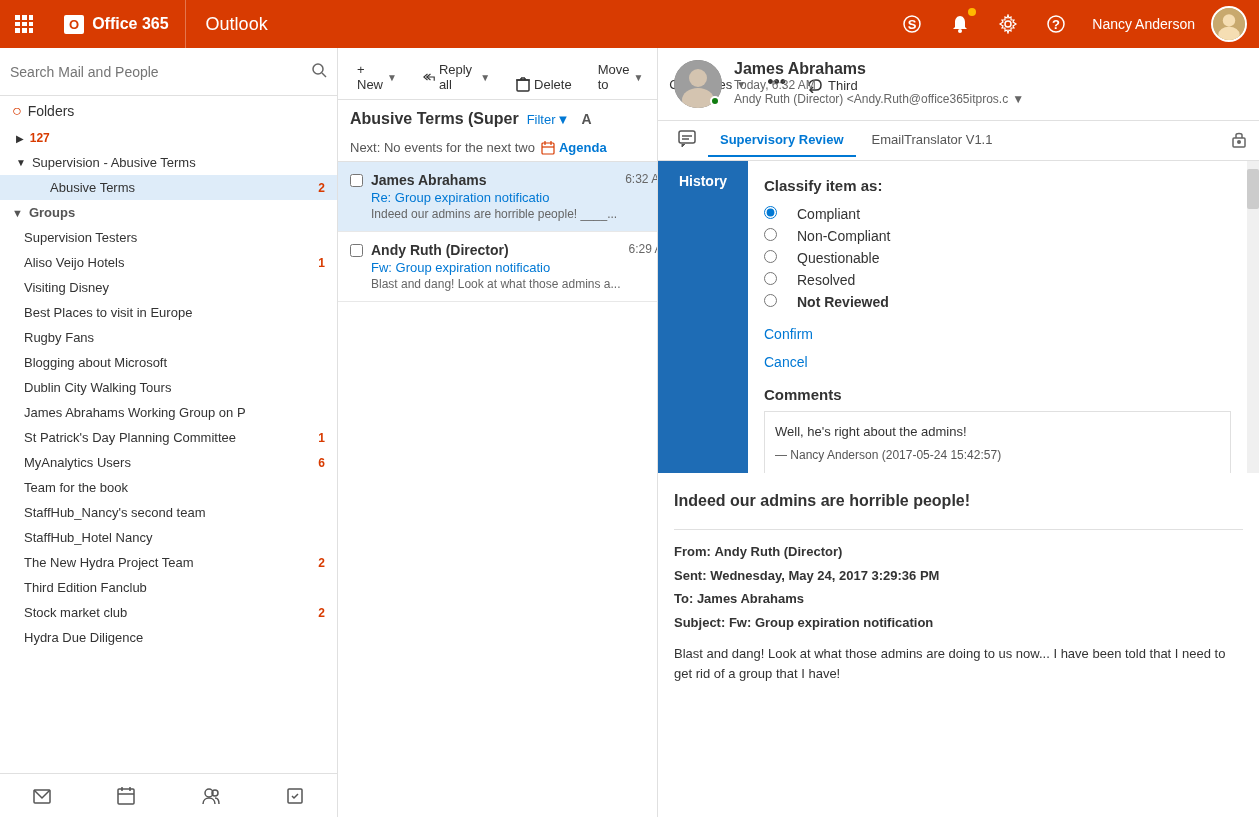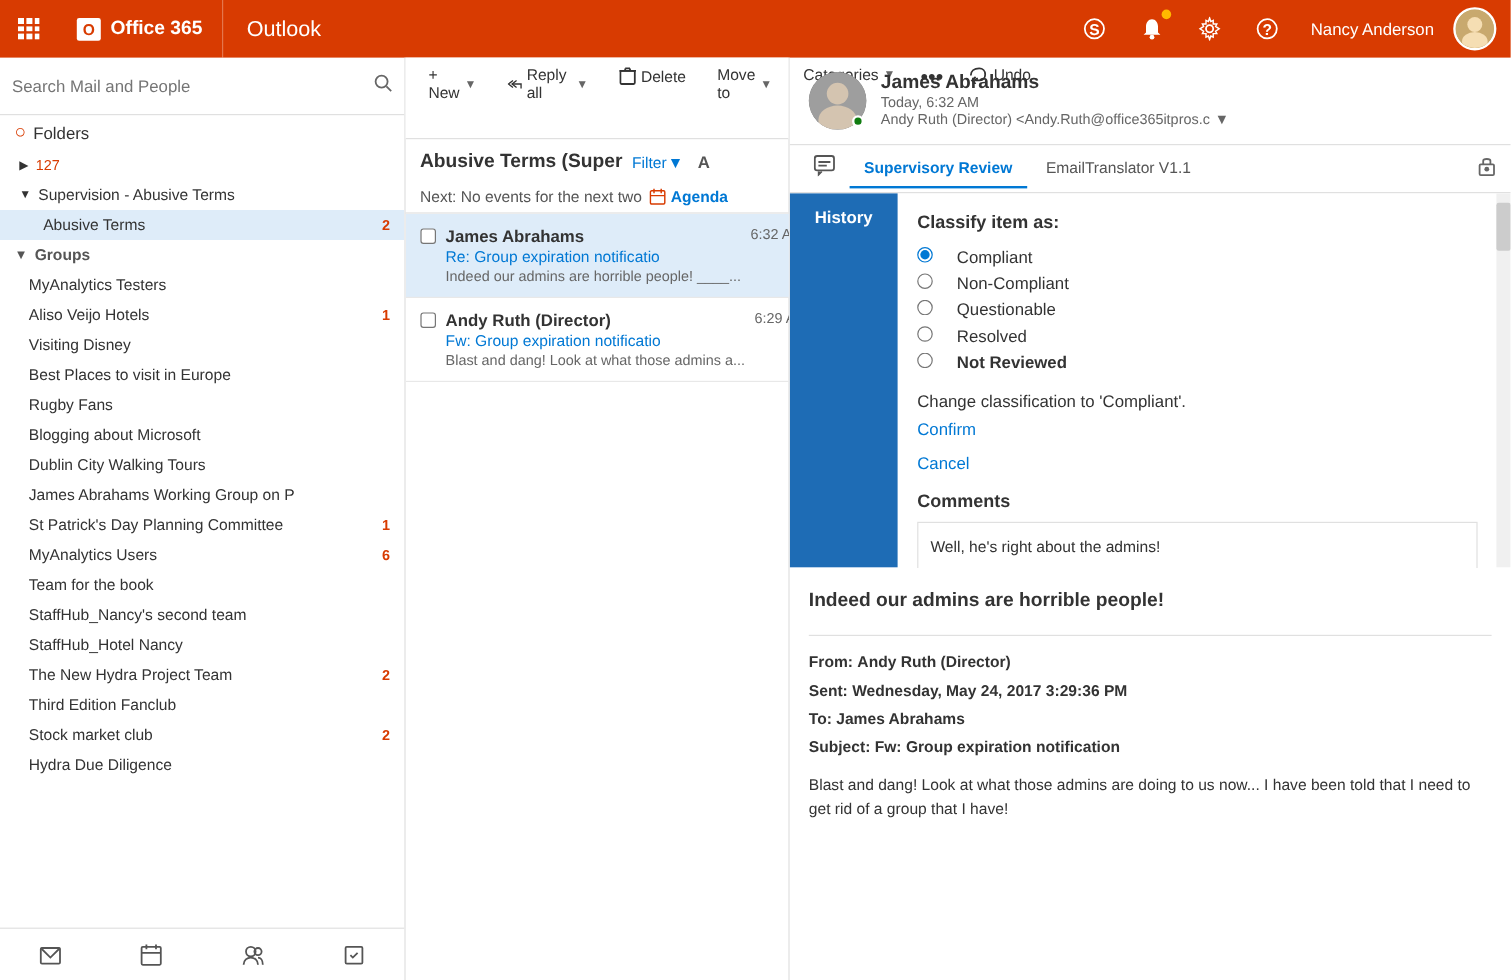--- a/index.html
+++ b/index.html
@@ -132,21 +132,21 @@
     .group-item .label { flex: 1; }
     .group-item .count { color: #d83b01; font-weight: 600; font-size: 12px; }
 
     .supervision-item {
       display: flex; align-items: center;
       padding: 5px 12px 5px 16px;
       font-size: 13px; color: #333;
       cursor: pointer;
     }
     .supervision-item .label { flex: 1; }
-    .supervision-item .count { color: #d83b01; font-weight: 400; font-size: 12px; }
+    .supervision-item .count { color: #d83b01; font-weight: 700; font-size: 12px; }
 
     
     .sidebar-bottom {
       border-top: 1px solid #e0e0e0;
       display: flex;
       height: 44px;
     }
     .sidebar-bottom-item {
       flex: 1; display: flex; align-items: center; justify-content: center;
       cursor: pointer; font-size: 18px; color: #555;
@@ -183,23 +183,23 @@
       gap: 6px;
     }
     .agenda-btn {
       color: #0078d4; font-size: 13px; cursor: pointer;
       display: flex; align-items: center; gap: 4px; font-weight: bold;
     }
 
     
     .toolbar {
       display: flex;
-      align-items: flex-start;
+      align-items: flex-end;
       padding: 0 8px;
-      height: 68px;
+      height: 52px;
       border-bottom: 1px solid #e0e0e0;
       gap: 4px;
       background: #fff;
     }
     .toolbar-btn {
       display: flex; align-items: center; gap: 4px;
       padding: 6px 10px; border-radius: 2px;
       cursor: pointer; font-size: 13px; color: #333;
       border: 1px solid transparent;
     }
@@ -426,33 +426,33 @@
       <div class="supervision-item">
         <span style="margin-right:6px; font-size:10px;">▶</span>
         <span class="count">127</span>
       </div>
 
       <div class="sub-item" style="padding-left:16px;">
         <span style="margin-right:6px; font-size:10px;">▼</span>
         <span class="label">Supervision - Abusive Terms</span>
       </div>
 
-      <div class="sub-item active" style="padding-left:36px;">
+      <div class="sub-item active" style="padding-left:50px;">
         <span class="label">Abusive Terms</span>
         <span class="count">2</span>
       </div>
 
       <div class="section-header">
         <span class="chevron">▼</span>
         <span>Groups</span>
       </div>
 
       <div id="groups-list">
           <div class="group-item">
-            <span class="label">MyAnalytics Testers</span>
+            <span class="label">Supervision Testers</span>
           </div>
           <div class="group-item">
             <span class="label">Aliso Veijo Hotels</span>
             <span class="count">1</span>
           </div>
           <div class="group-item">
             <span class="label">Visiting Disney</span>
           </div>
           <div class="group-item">
             <span class="label">Best Places to visit in Europe</span>
@@ -568,21 +568,21 @@
       <div class="toolbar-btn">
         <span>Categories</span>
         <span class="dropdown-arrow">▼</span>
       </div>
       <div class="toolbar-more">•••</div>
       <div class="toolbar-undo">
         <svg width="16" height="16" viewBox="0 0 16 16">
             <path d="M3 9 C3 5 6 3 10 3 C13 3 15 5 15 8 C15 11 13 13 10 13 L5 13" fill="none" stroke="#333" stroke-width="1.5"></path>
             <polyline points="7,10 4,13 7,16" fill="none" stroke="#333" stroke-width="1.5"></polyline>
           </svg>
-        <span>Undo</span>
+        <span>Third</span>
       </div>
     </div>
 
     <div class="middle-header">
       <div class="middle-title-row">
         <span class="middle-title">
           <span>Abusive Terms (Super</span>
         </span>
         <div class="filter-btn">
           <span>Filter</span>
@@ -695,21 +695,20 @@
             </div>
             <div class="radio-item">
               <input type="radio" name="classify" style="">
               <span class="">Resolved</span>
             </div>
             <div class="radio-item">
               <input type="radio" name="classify" style="">
               <span class="not-reviewed">Not Reviewed</span>
             </div>
           </div>
-        <div class="change-text">Change classification to 'Compliant'.</div>
         <div class="action-links">
           <span class="action-link">Confirm</span>
           <span class="action-link">Cancel</span>
         </div>
         <div class="comments-title">Comments</div>
         <div class="comment-box">
           <div>Well, he's right about the admins!</div>
           <div class="comment-author">— Nancy Anderson (2017-05-24 15:42:57)</div>
         </div>
       </div>

